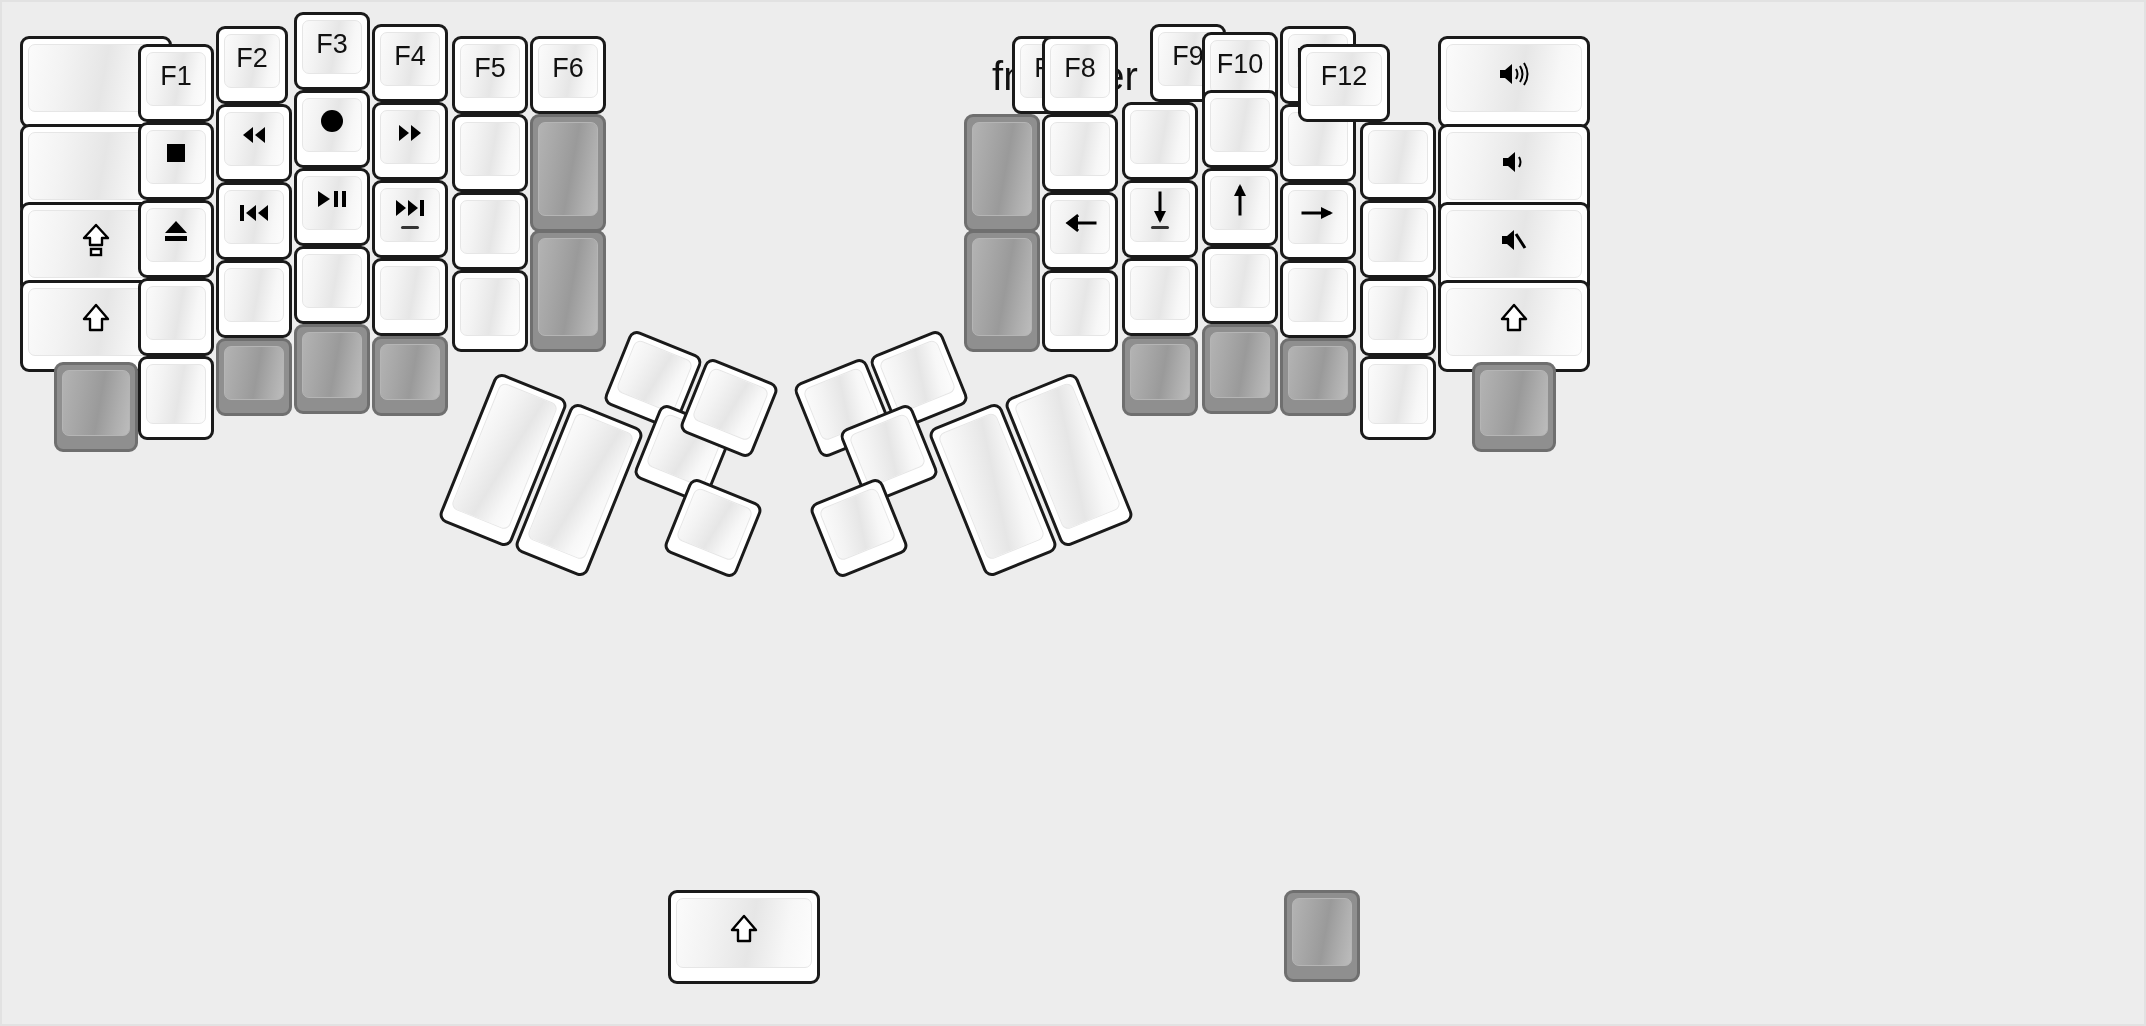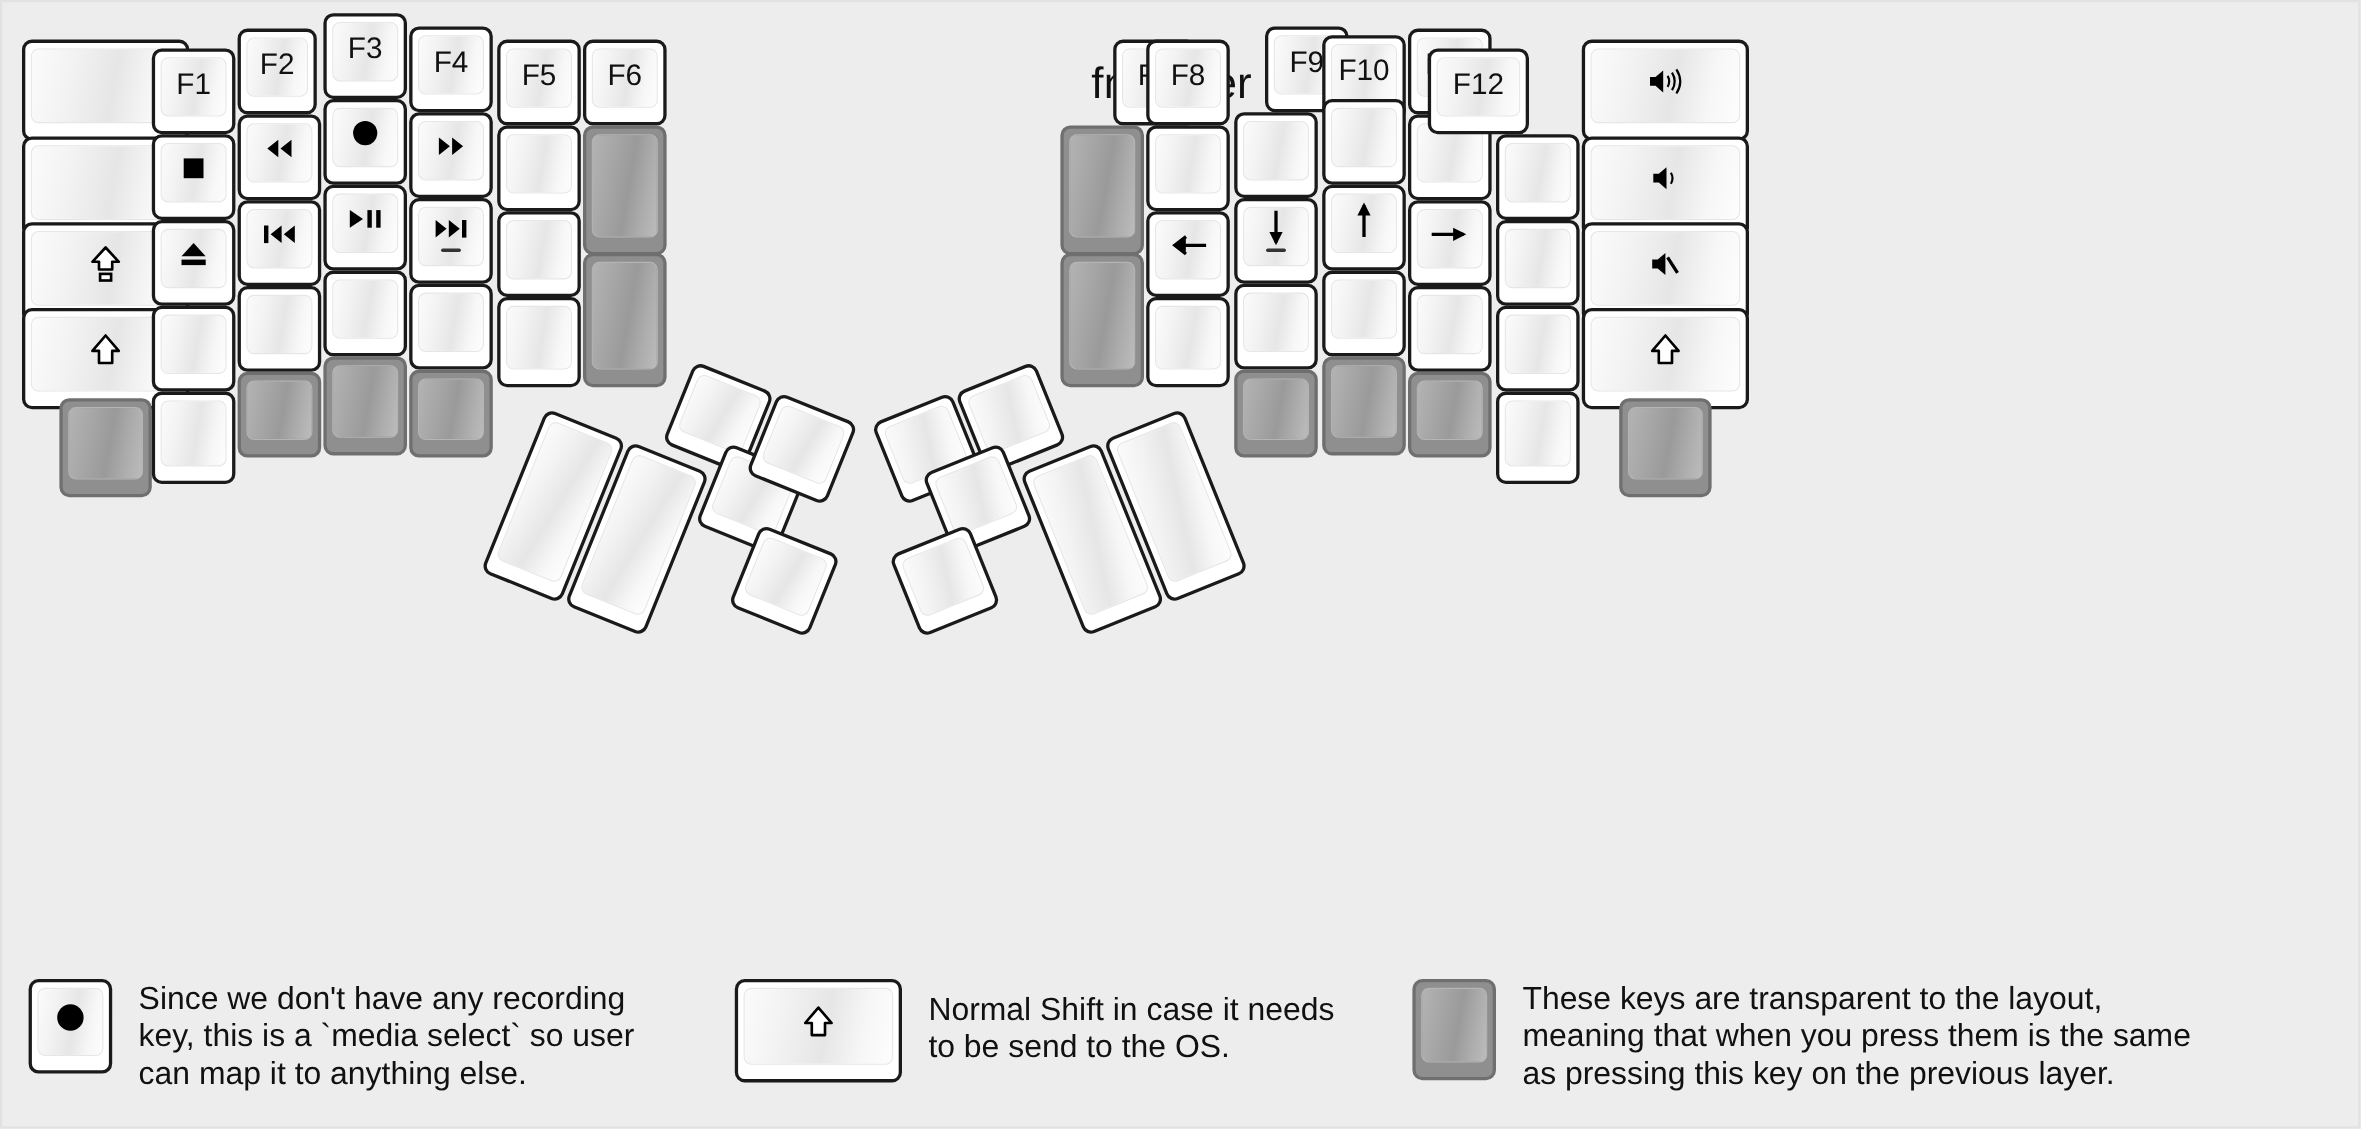--- a/index.html
+++ b/index.html
@@ -443,47 +443,30 @@
       <div class="cap"></div>
     </div>
     <div class="key" style="left:952px;top:408px;width:78px;height:160px;transform:rotate(-22deg);">
       <div class="cap"></div>
     </div>
     <div class="key" style="left:1028px;top:378px;width:78px;height:160px;transform:rotate(-22deg);">
       <div class="cap"></div>
     </div>
   </div>
 
-  <div class="legend-item" style="left:24px;top:888px;">
-    <div class="legend-key" style="width:76px;height:86px;">
-      <div class="cap">
-        <svg class="ico" width="26" height="26" viewBox="0 0 26 26" style="position:relative;top:-4px;">
-            <circle cx="13" cy="13" r="12" fill="#000"></circle>
-          </svg>
-      </div>
-    </div>
-    <div class="legend-text">Since we don't have any recording
-key, this is a `media select` so user
-can map it to anything else.</div>
-  </div>
 
   <div class="legend-item" style="left:666px;top:888px;">
     <div class="legend-key" style="width:152px;height:94px;">
       <div class="cap">
         <svg class="ico" width="28" height="30" viewBox="0 0 28 30" style="position:relative;top:-4px;">
           <path d="M14 2 L26 16 L20 16 L20 27 L8 27 L8 16 L2 16 Z" fill="#fff" stroke="#000" stroke-width="2.4" stroke-linejoin="round"></path>
         </svg>
       </div>
     </div>
-    <div class="legend-text" style="padding-top:12px;">Normal Shift in case it needs
-to be send to the OS.</div>
   </div>
 
   <div class="legend-item" style="left:1282px;top:888px;">
     <div class="legend-key trans" style="width:76px;height:92px;">
       <div class="cap"></div>
     </div>
-    <div class="legend-text">These keys are transparent to the layout,
-meaning that when you press them is the same
-as pressing this key on the previous layer.</div>
   </div>
 
 </div>
 
 </body></html>

